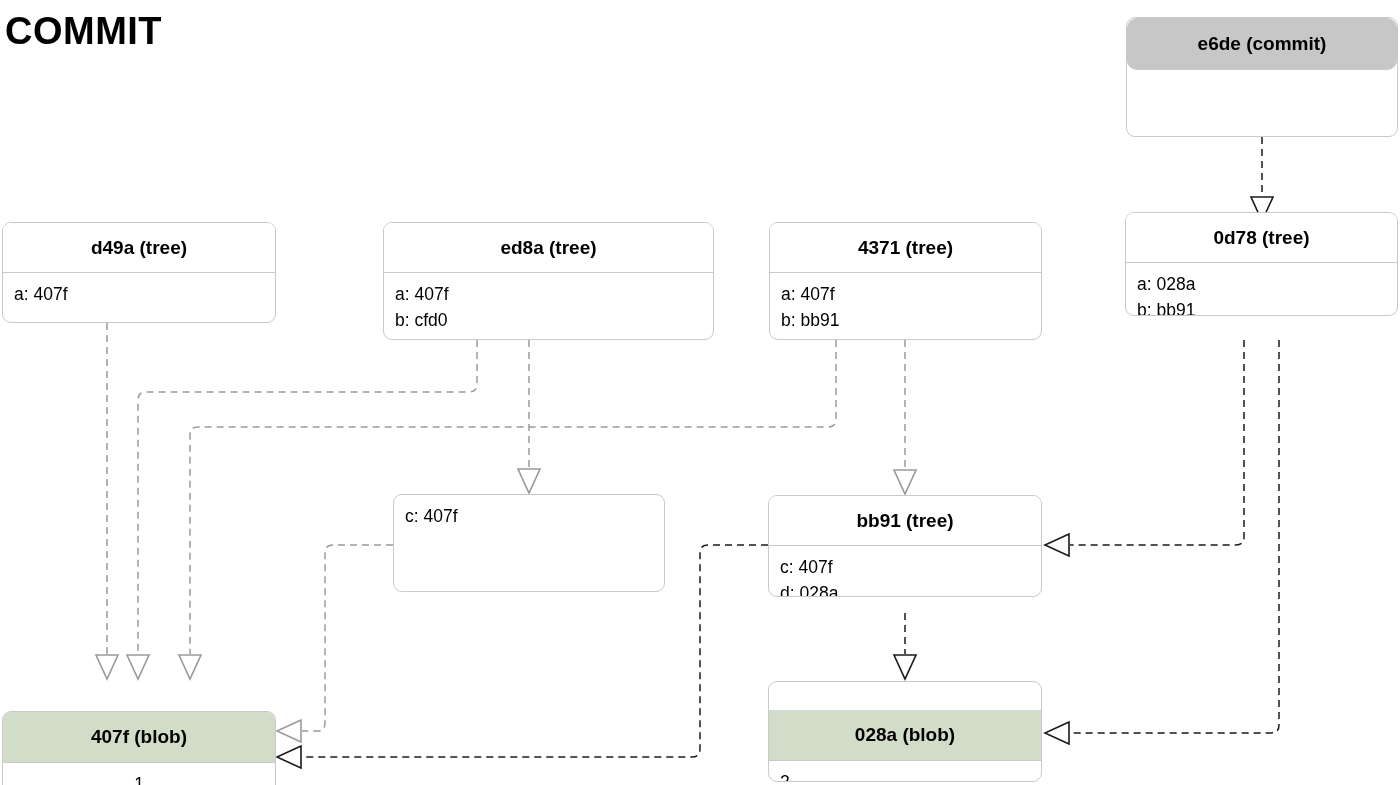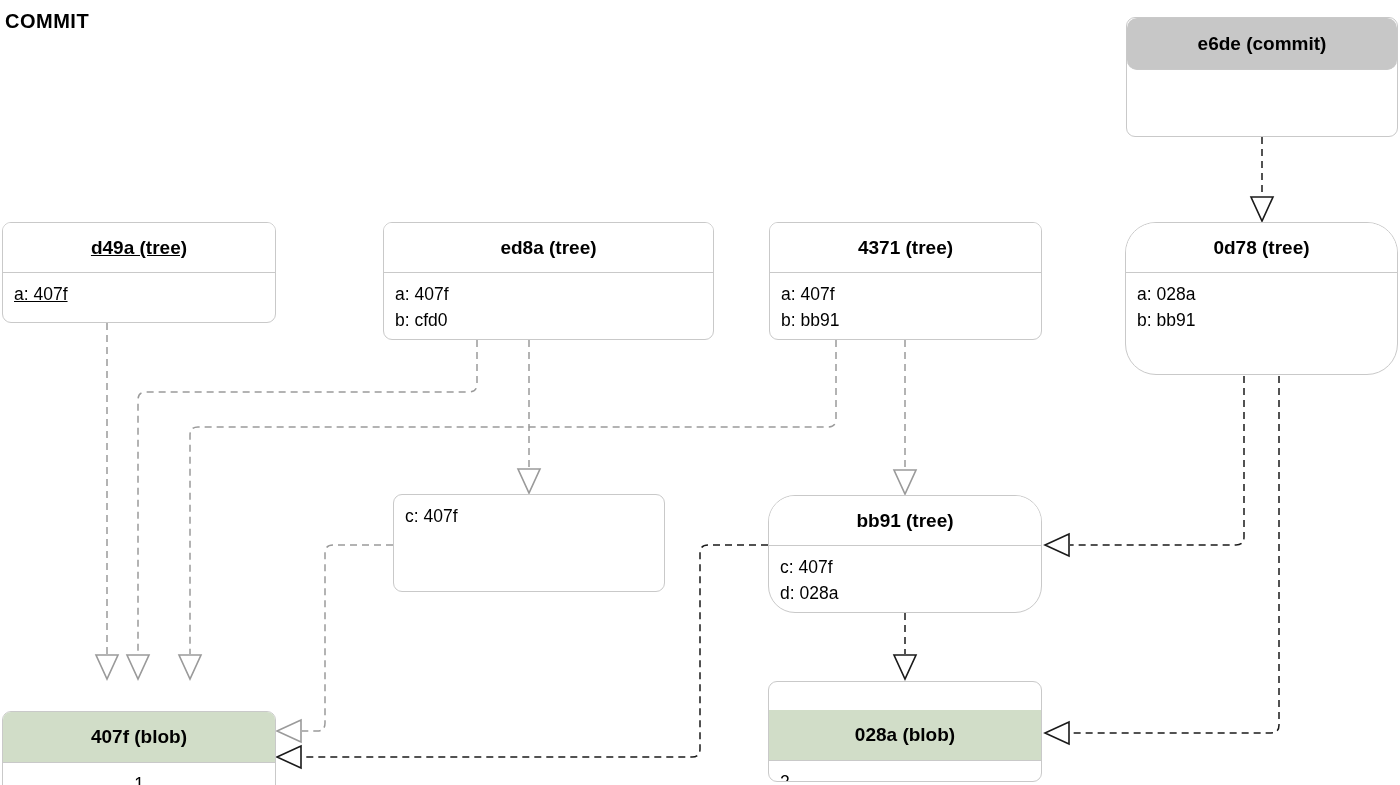--- a/index.html
+++ b/index.html
@@ -8,21 +8,21 @@
     width: 1400px;
     height: 785px;
     background: #ffffff;
     font-family: "Liberation Sans", sans-serif;
     overflow: hidden;
   }
   .diagram-title {
     position: absolute;
     left: 5px;
     top: 10px;
-    font-size: 20px;
+    font-size: 38px;
     font-weight: 800;
     letter-spacing: 0.5px;
     color: #000000;
   }
   svg.edges-layer {
     position: absolute;
     left: 0; top: 0;
     width: 1400px;
     height: 785px;
   }
@@ -84,53 +84,53 @@
       <path d="M301,746 L301,768 L277,757 Z" fill="#ffffff" stroke="#1a1a1a" stroke-width="1.6"></path>
       <path d="M905,613 V654" fill="none" stroke="#1a1a1a" stroke-width="1.5" stroke-dasharray="7 5"></path>
       <path d="M894,655 L916,655 L905,679 Z" fill="#ffffff" stroke="#1a1a1a" stroke-width="1.6"></path>
     </svg>
   <div class="diagram-title">COMMIT</div>
   <div id="nodes-layer">
       <div class="node" style="left: 1126px; top: 17px; width: 272px; height: 120px; border-color: rgb(201, 201, 201);">
         <div class="node-header" style="height: 52px; border-bottom-color: rgb(201, 201, 201); background: rgb(199, 199, 199); border-radius: 10px;">e6de (commit)</div>
         <div class="node-body"></div>
       </div>
-      <div class="node" style="left: 2px; top: 222px; width: 274px; height: 101px; border-color: rgb(201, 201, 201); text-decoration: underline;">
+      <div class="node" style="left: 2px; top: 222px; width: 274px; height: 101px; border-color: rgb(201, 201, 201);">
         <div class="node-header" style="height: 50px; border-bottom-color: rgb(201, 201, 201);">d49a (tree)</div>
         <div class="node-body">
           <div class="node-entry">a: 407f</div>
         </div>
       </div>
       <div class="node" style="left: 383px; top: 222px; width: 331px; height: 118px; border-color: rgb(201, 201, 201);">
         <div class="node-header" style="height: 50px; border-bottom-color: rgb(201, 201, 201);">ed8a (tree)</div>
         <div class="node-body">
           <div class="node-entry">a: 407f</div>
           <div class="node-entry">b: cfd0</div>
         </div>
       </div>
       <div class="node" style="left: 769px; top: 222px; width: 273px; height: 118px; border-color: rgb(201, 201, 201);">
         <div class="node-header" style="height: 50px; border-bottom-color: rgb(201, 201, 201);">4371 (tree)</div>
         <div class="node-body">
           <div class="node-entry">a: 407f</div>
           <div class="node-entry">b: bb91</div>
         </div>
       </div>
-      <div class="node" style="left: 1125px; top: 222px; width: 273px; height: 153px; border-color: rgb(201, 201, 201); border-radius: 31px;">
+      <div class="node" style="left: 1125px; top: 212px; width: 273px; height: 104px; border-color: rgb(201, 201, 201);">
         <div class="node-header" style="height: 50px; border-bottom-color: rgb(201, 201, 201);">0d78 (tree)</div>
         <div class="node-body">
           <div class="node-entry">a: 028a</div>
           <div class="node-entry">b: bb91</div>
         </div>
       </div>
       <div class="node" style="left: 393px; top: 494px; width: 272px; height: 98px; border-color: rgb(201, 201, 201);">
         <div class="node-body">
           <div class="node-entry">c: 407f</div>
         </div>
       </div>
-      <div class="node" style="left: 768px; top: 495px; width: 274px; height: 118px; border-color: rgb(201, 201, 201); border-radius: 27px;">
+      <div class="node" style="left: 768px; top: 495px; width: 274px; height: 102px; border-color: rgb(201, 201, 201);">
         <div class="node-header" style="height: 50px; border-bottom-color: rgb(201, 201, 201);">bb91 (tree)</div>
         <div class="node-body">
           <div class="node-entry">c: 407f</div>
           <div class="node-entry">d: 028a</div>
         </div>
       </div>
       <div class="node" style="left: 2px; top: 711px; width: 274px; height: 86px; border-color: rgb(201, 201, 201); text-align: center;">
         <div class="node-header" style="height: 51px; border-bottom-color: rgb(201, 201, 201); background: rgb(209, 221, 200);">407f (blob)</div>
         <div class="node-body">
           <div class="node-entry">1</div>

